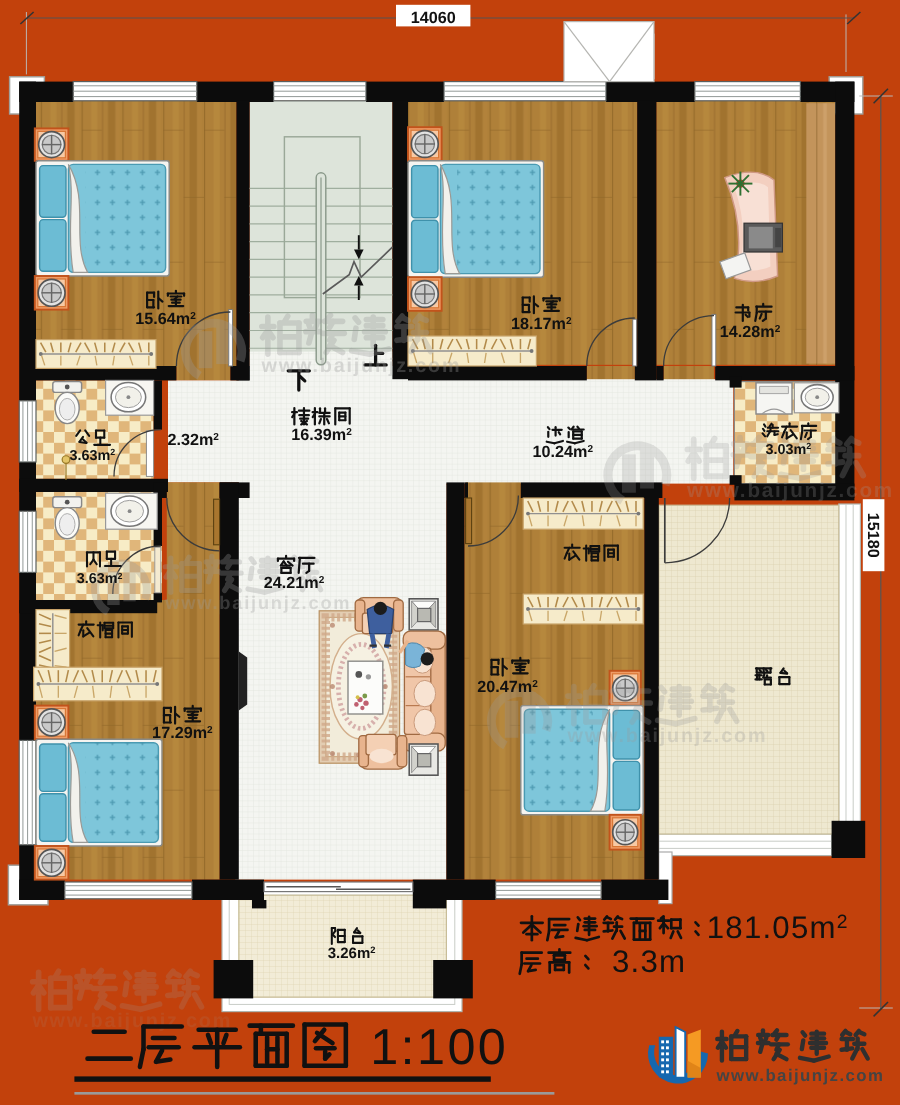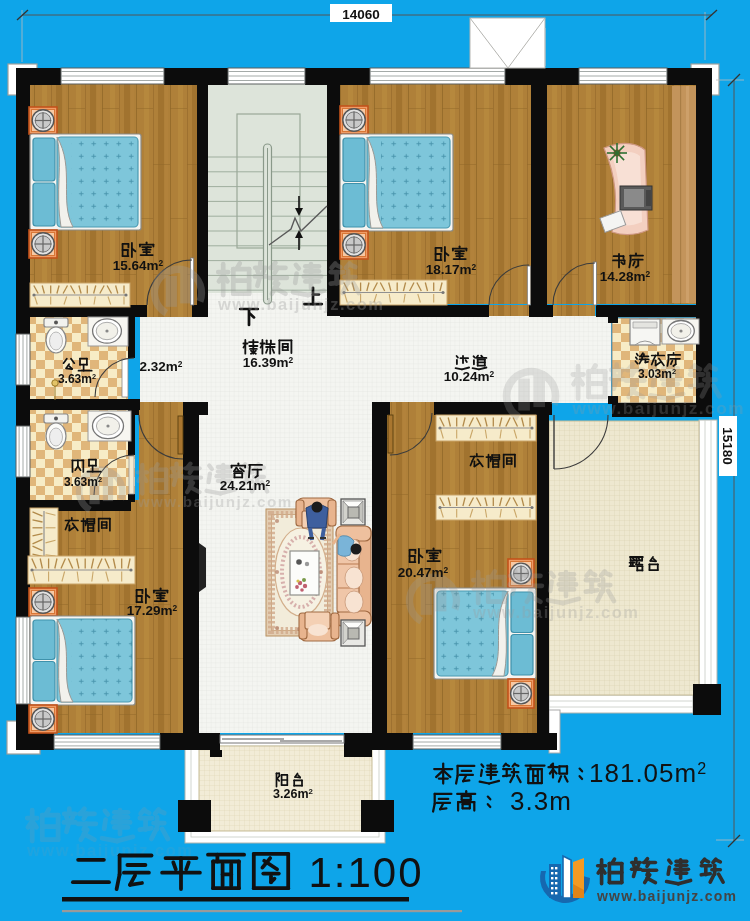--- a/index.html
+++ b/index.html
@@ -1,14 +1,14 @@
 <!DOCTYPE html>
 <html><head><meta charset="utf-8"><style>
 html,body{margin:0;padding:0;background:#fff;}
-#plan{position:relative;width:750px;height:921px;background:#0ea5e9;overflow:hidden;font-family:"Liberation Sans", sans-serif;}
+#plan{position:relative;width:750px;height:921px;background:#c2410c;overflow:hidden;font-family:"Liberation Sans", sans-serif;}
 </style></head><body>
 <div id="plan">
 <svg width="750" height="921" viewBox="0 0 750 921">
 <defs>
 <pattern id="wood" width="34" height="110" patternUnits="userSpaceOnUse">
 <rect width="34" height="110" fill="#af8039"></rect>
 <rect x="0" width="1" height="110" fill="#8f6628" opacity="0.75"></rect>
 <rect x="8" width="5" height="110" fill="#b8893f" opacity="0.8"></rect>
 <rect x="17" width="1" height="110" fill="#93682a" opacity="0.6"></rect>
 <rect x="22" width="6" height="110" fill="#a1732f"></rect>

